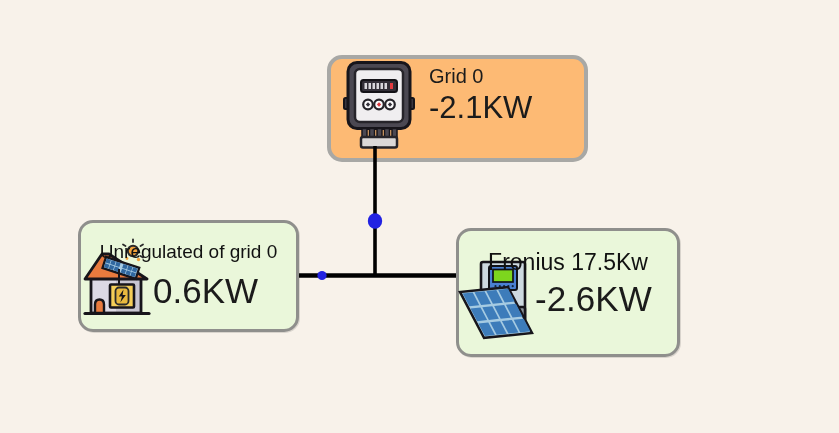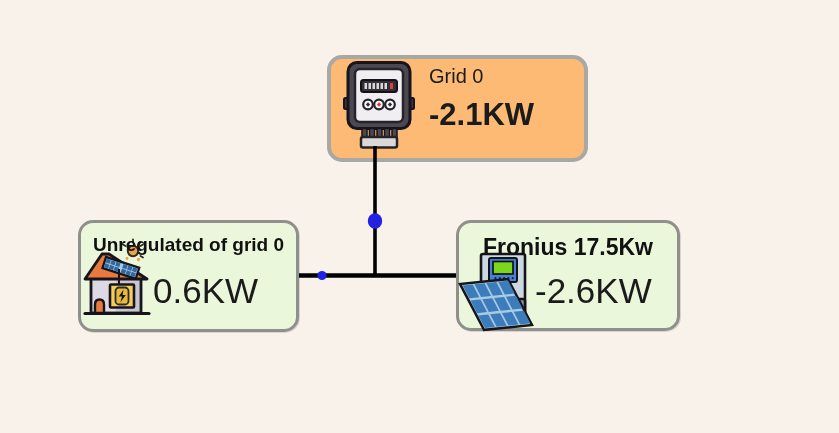--- a/index.html
+++ b/index.html
@@ -28,31 +28,31 @@
     left:327px;top:55px;width:261px;height:107px;
     background:#fdba74;
     border:4px solid #a8a8a5;
   }
   .green-box{
     background:#eaf7da;
     border:3px solid #8f8f8c;
     box-shadow:1px 1px 0 rgba(0,0,0,0.12);
   }
   .load-box{left:78px;top:220px;width:221px;height:112px;}
-  .pv-box{left:456px;top:220px;width:224px;height:111px;}
+  .pv-box{left:456px;top:228px;width:224px;height:129px;}
   .icon-abs{position:absolute;}
   .grid-text{
     position:absolute;left:98px;top:5px;
     color:#1b1b1b;line-height:1.28;font-size:20px;
   }
-  .grid-text .power{font-size:31px;line-height:1.15;margin-top:7px;font-weight:bold;}
+  .grid-text .power{font-size:31px;line-height:1.15;margin-top:0;}
   .node-title{
     text-align:center;color:#111;
-    font-weight:700;
-    padding-top:11px;
+    font-weight:400;
+    padding-top:18px;
     position:relative;z-index:3;
   }
   .load-box .node-title{font-size:19px;}
   .pv-box .node-title{font-size:23px;}
   .power-big{
     position:absolute;
     font-size:35px;color:#1b1b1b;
     z-index:3;
   }
   .load-box .power-big{left:72px;top:48px;}

